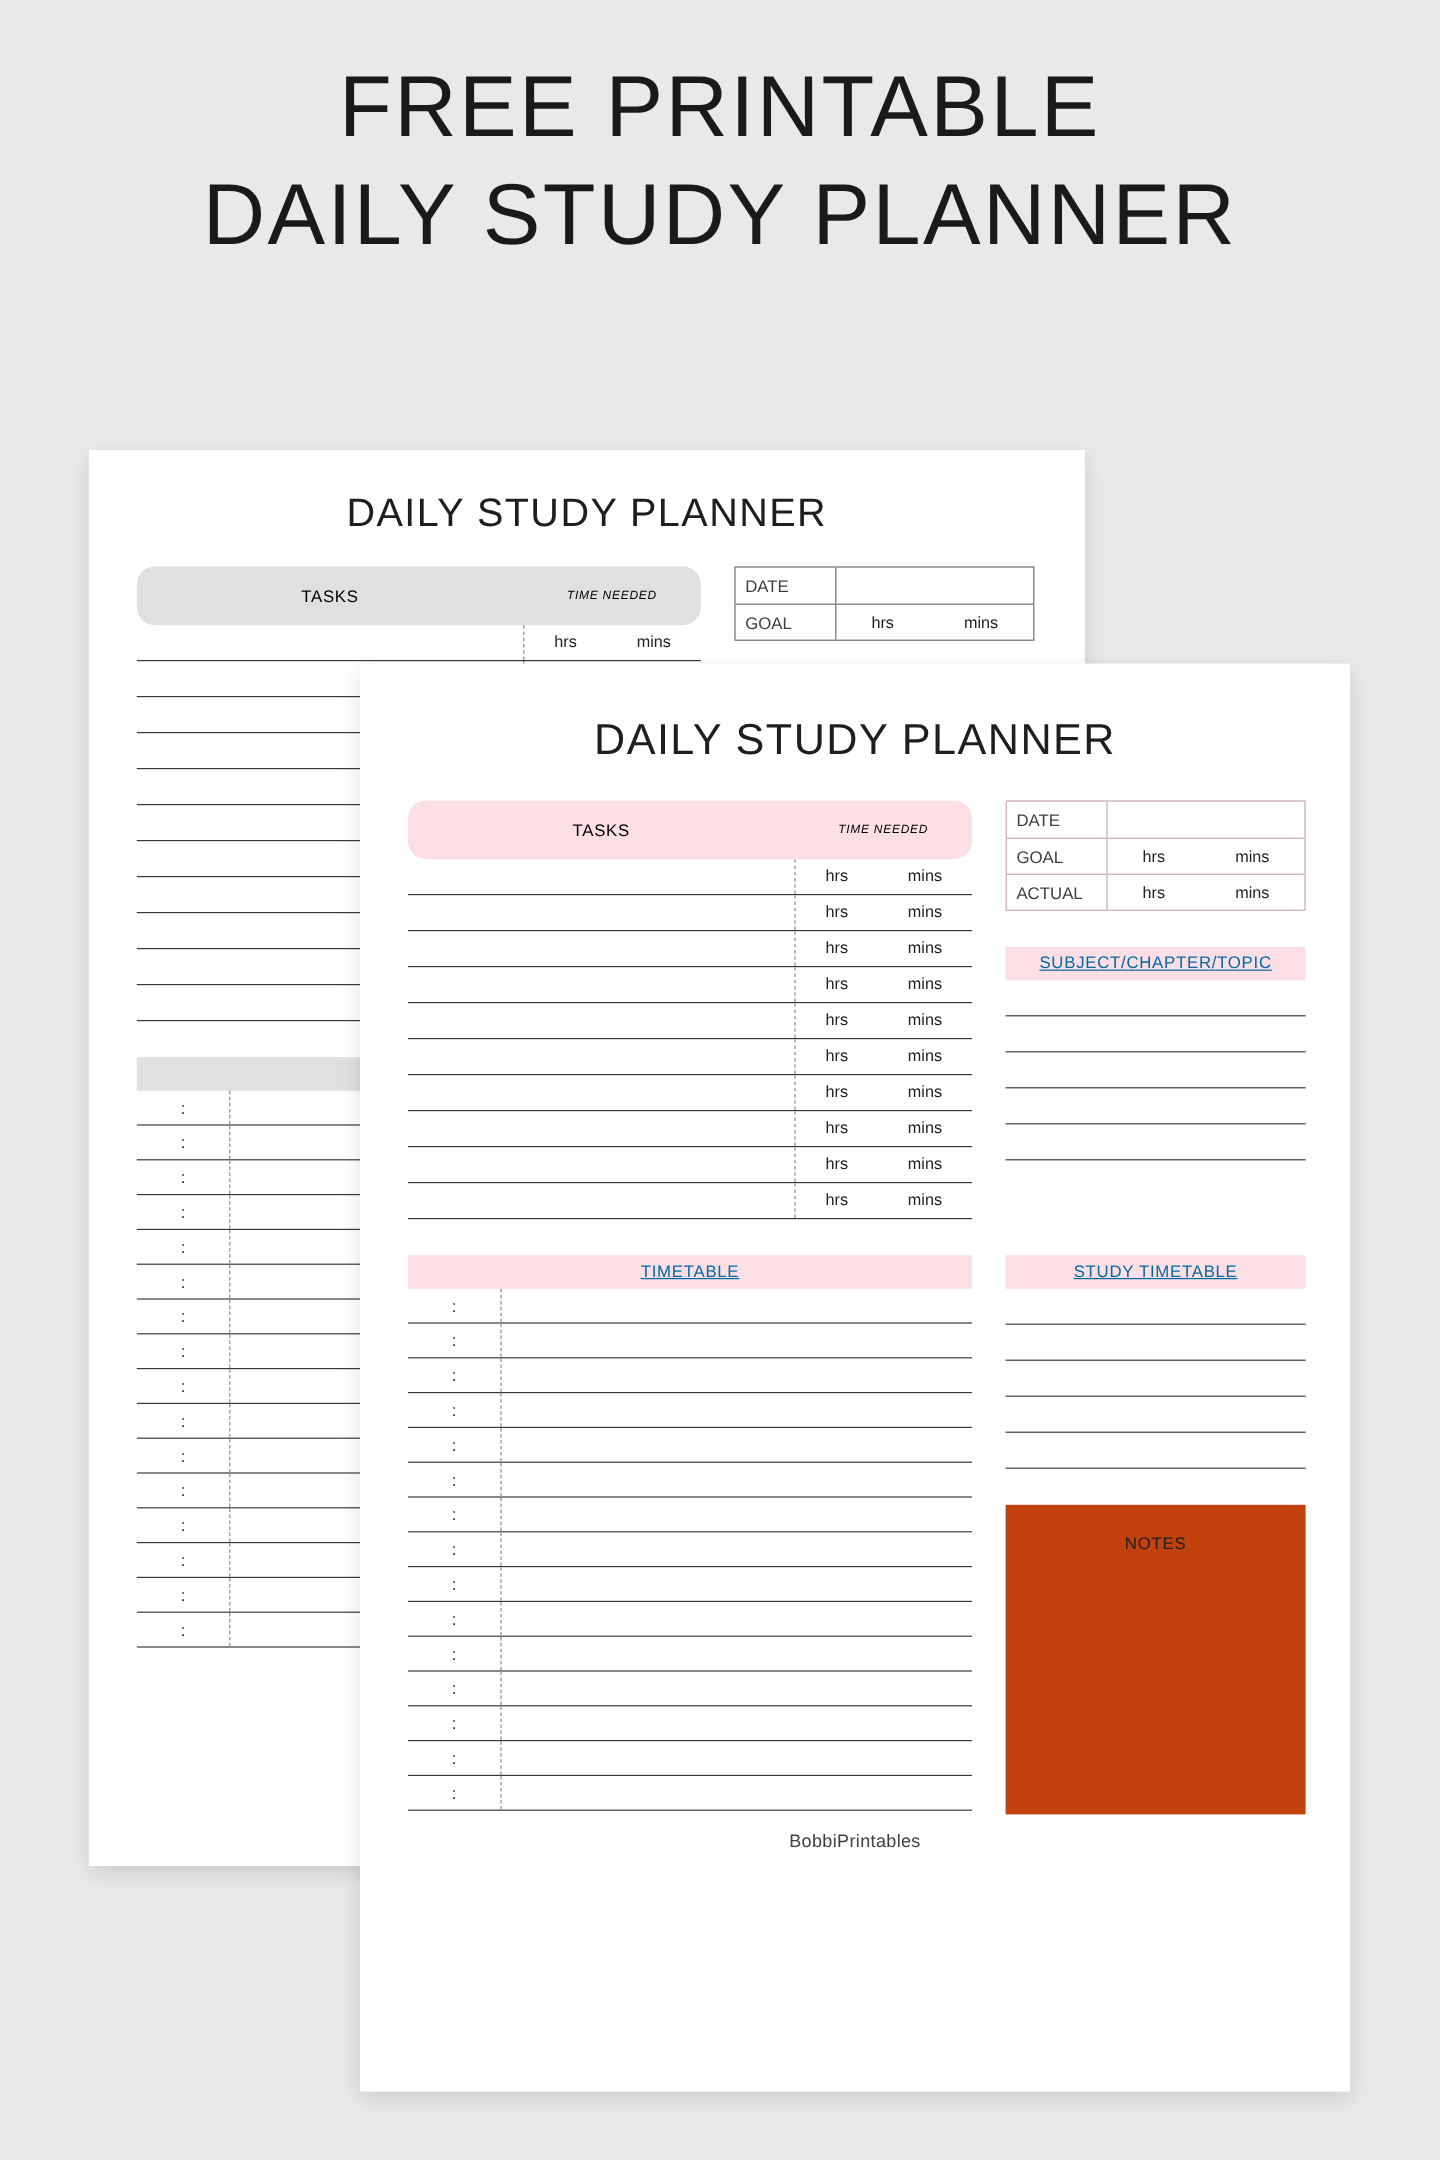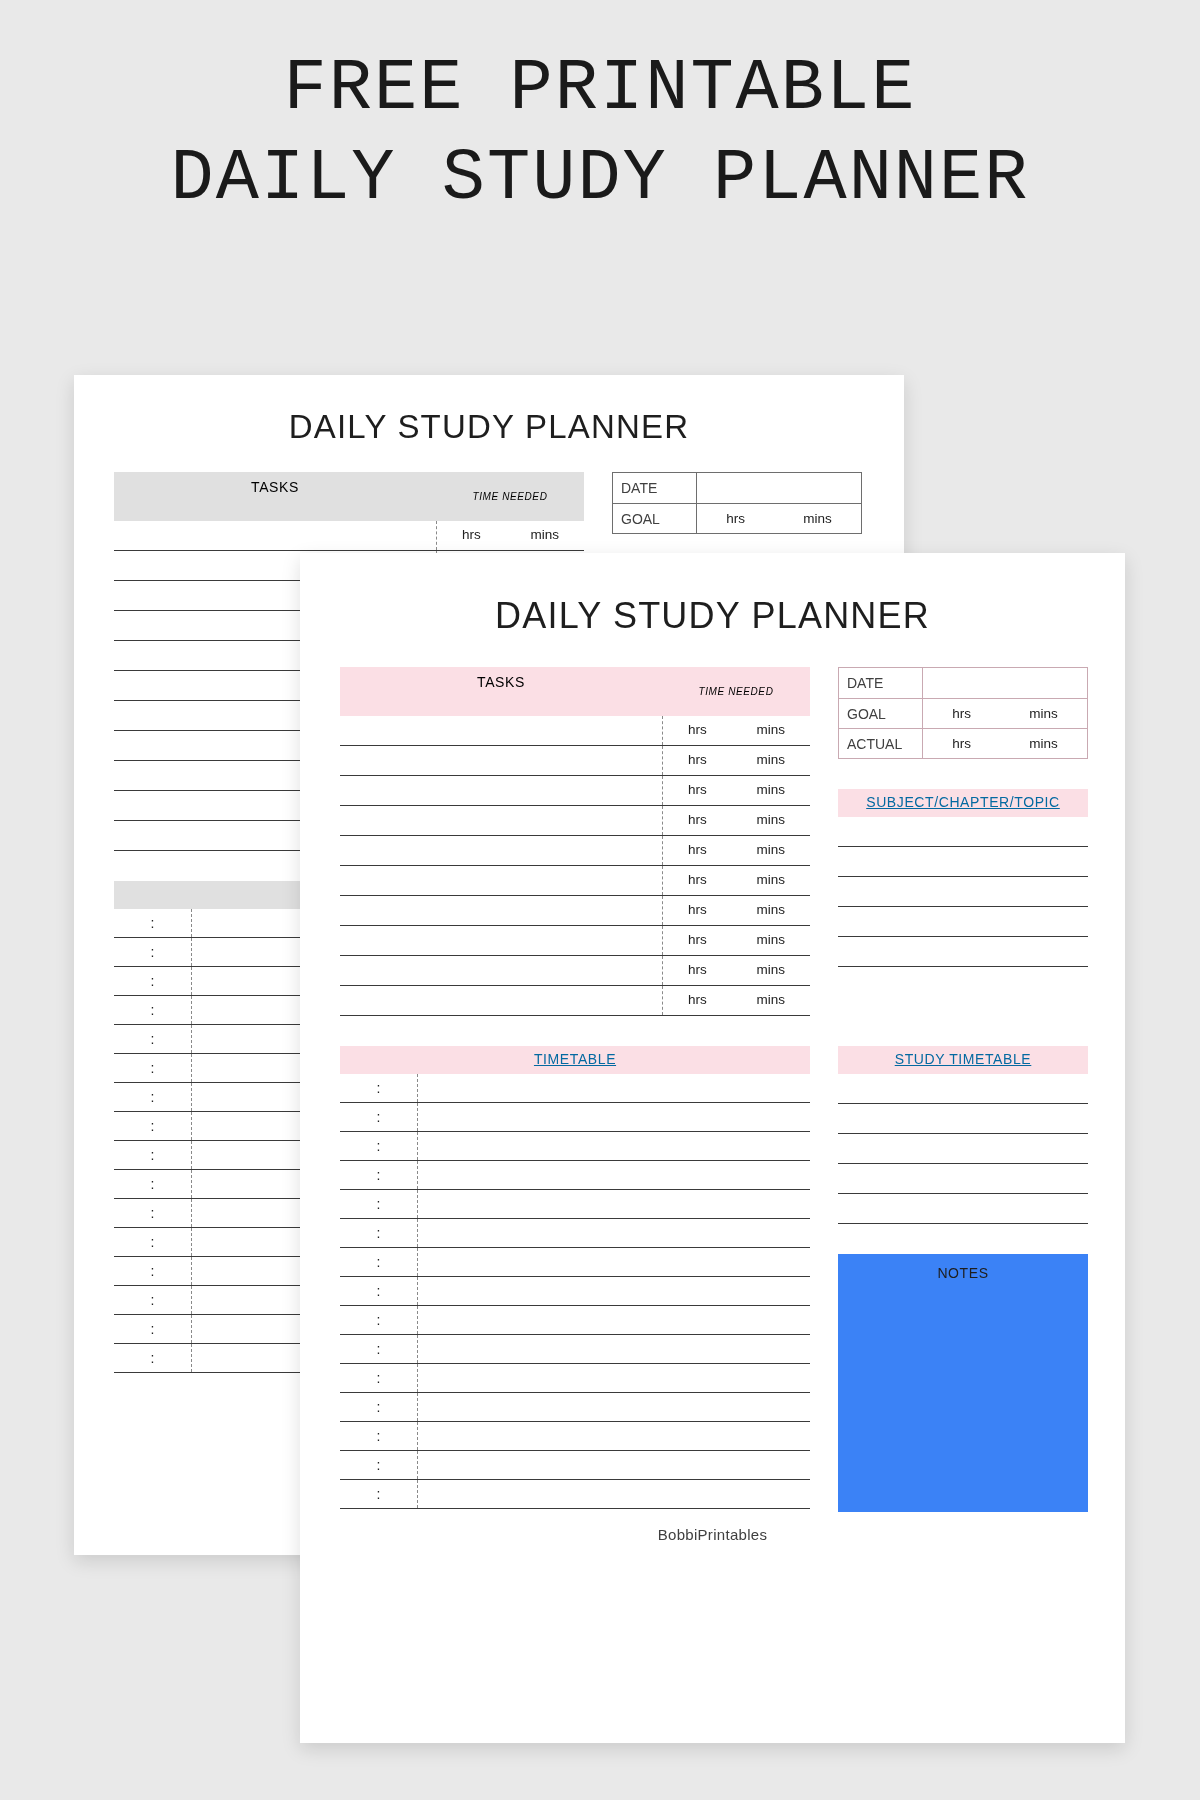--- a/index.html
+++ b/index.html
@@ -16,21 +16,20 @@
   }
 
   
   .headline {
     position: absolute;
     top: 48px;
     left: 0;
     width: 1200px;
     text-align: center;
     color: #1a1a1a;
-    font-family: Liberation Mono, monospace;
   }
   .headline .line1 {
     font-size: 72px;
     letter-spacing: 2px;
     font-weight: 400;
     line-height: 1.15;
   }
   .headline .line2 {
     font-size: 72px;
     letter-spacing: 2px;
@@ -89,22 +88,23 @@
     color: #0369a1;
     padding: 5px 0 7px 0;
     box-sizing: border-box;
     text-decoration: underline;
   }
   .band-pink { background: #fbdfe5; }
   .band-grey { background: #e0e0e0; }
 
   .tasks-head {
     display: flex;
-    align-items: flex-start;
-    box-sizing: border-box;
+    align-items: center;
+    box-sizing: border-box;
+    border-radius: 15px;
   }
   .tasks-head .t-left {
     flex: 1;
     text-align: center;
     font-size: 14px;
     letter-spacing: 0.6px;
     padding: 7px 0;
   }
   .tasks-head .t-right {
     width: 148px;
@@ -191,24 +191,24 @@
     align-items: center;
     justify-content: center;
     font-size: 14px;
     color: #222;
     border-right: 1px dashed #8a8a8a;
     box-sizing: border-box;
   }
   .tt-body { flex: 1; }
 
   .notes-box {
-    background: #3b82f6;
+    background: #c2410c;
     height: 258px;
     box-sizing: border-box;
-    padding-top: 11px;
+    padding-top: 24px;
   }
   .notes-title {
     text-align: center;
     font-size: 14px;
     letter-spacing: 0.6px;
     color: #1e1e1e;
   }
 
   .footer-brand {
     text-align: center;

